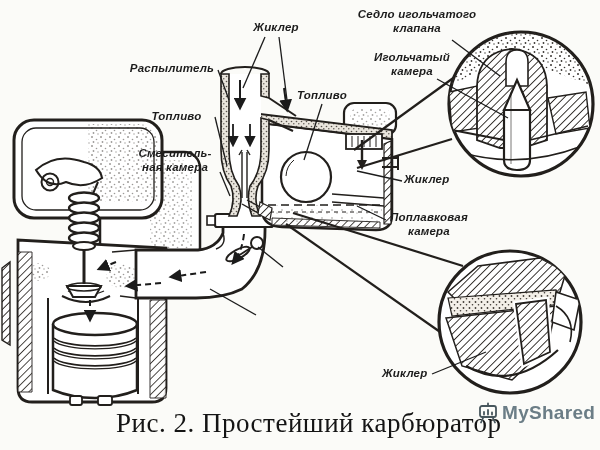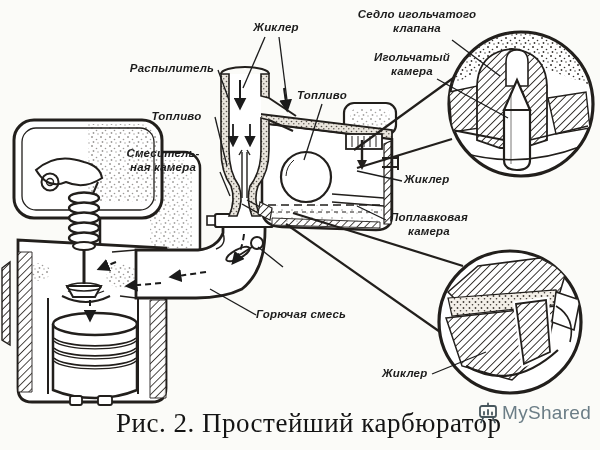--- a/index.html
+++ b/index.html
@@ -20,21 +20,21 @@
   .caption{
     position:absolute; left:116px; top:408px; width:400px;
     font-family:"Liberation Serif", serif; font-size:27px;
     color:#141414; letter-spacing:.5px; white-space:nowrap;
   }
   .watermark{
     position:absolute; left:477px; top:402px;
     display:flex; align-items:center; gap:3px;
   }
   .watermark .wm-text{
-    font-size:19px; color:#6b7d86; font-weight:400; letter-spacing:.3px;text-align:center;
+    font-size:19px; color:#6b7d86; font-weight:700; letter-spacing:.3px;text-align:center;
   }
 </style>
 </head>
 <body>
 
 <div class="stage">
 
   <svg class="art" width="600" height="450" viewBox="0 0 600 450">
     <defs>
       <pattern id="hatch" width="5.5" height="5.5" patternUnits="userSpaceOnUse" patternTransform="rotate(45)">
@@ -270,31 +270,30 @@
       <line x1="386" y1="220" x2="357" y2="206"></line>
       <line x1="283" y1="267" x2="258" y2="247"></line>
       <line x1="256" y1="315" x2="210" y2="289"></line>
       <line x1="432" y1="374" x2="486" y2="352"></line>
     </g>
   </svg>
 
   <div class="lbl c" style="left:246px;top:20px;width:60px">Жиклер</div>
   <div class="lbl r" style="left:126px;top:61px;width:92px">Распылитель</div>
   <div class="lbl r" style="left:138px;top:109px;width:77px">Топливо</div>
-  <div class="lbl r" style="left:118px;top:146px;width:90px">Смеситель-
+  <div class="lbl r" style="left:130px;top:146px;width:90px">Смеситель-
 ная камера</div>
   <div class="lbl" style="left:297px;top:88px;width:64px">Топливо</div>
   <div class="lbl c" style="left:356px;top:7px;width:122px">Седло игольчатого
 клапана</div>
   <div class="lbl c" style="left:370px;top:50px;width:84px">Игольчатый
 камера</div>
   <div class="lbl" style="left:404px;top:172px;width:54px">Жиклер</div>
   <div class="lbl c" style="left:386px;top:210px;width:86px">Поплавковая
 камера</div>
-  <div class="lbl" style="left:256px;top:307px;width:96px">Горючая смесь</div>
   <div class="lbl" style="left:382px;top:366px;width:50px">Жиклер</div>
 
   <div class="caption">Рис. 2. Простейший карбюратор</div>
 
   <div class="watermark">
     <svg width="22" height="22" viewBox="0 0 22 22">
       <g stroke="#47565c" fill="none" stroke-width="1.8" stroke-linecap="round">
         <rect x="3" y="4" width="16" height="11" rx="2"></rect>
         <line x1="11" y1="4" x2="11" y2="1.5"></line>
         <line x1="7" y1="12.5" x2="7" y2="10"></line>

